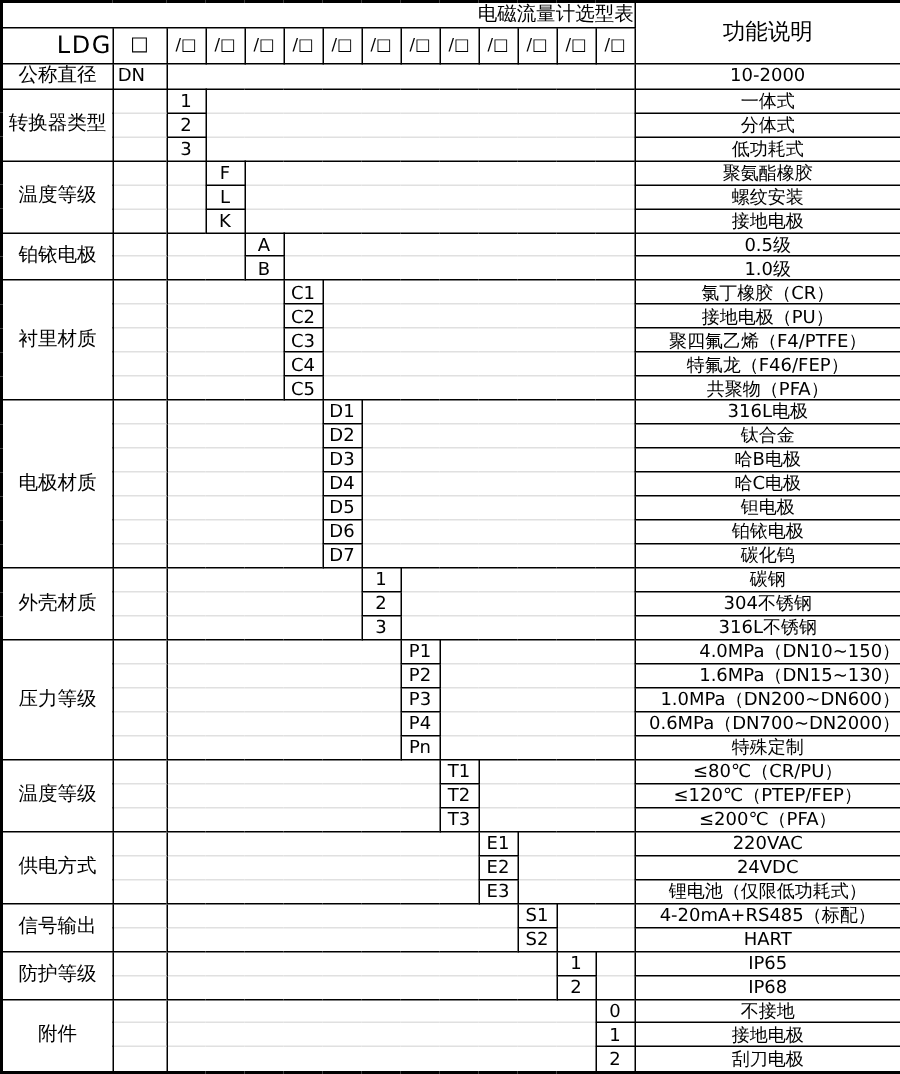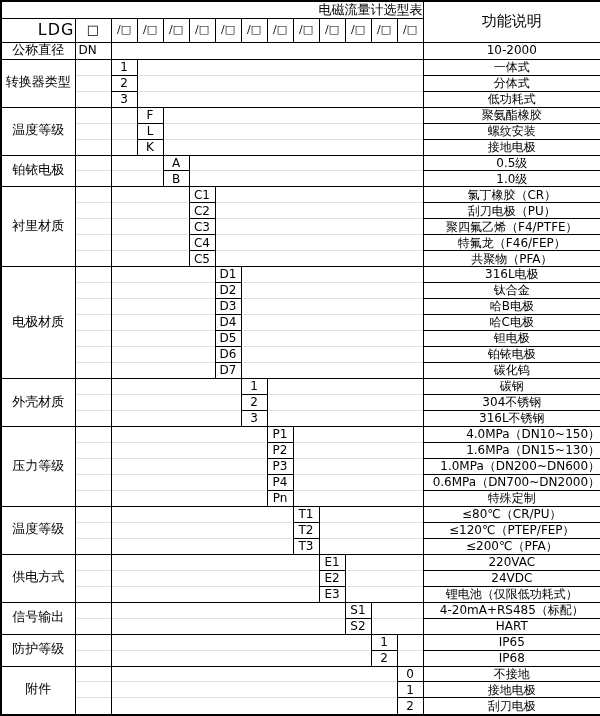--- a/index.html
+++ b/index.html
@@ -149,21 +149,21 @@
         <td class="ghost" colspan="3"></td>
         <td class="code">C1</td>
         <td class="ghost" colspan="8"></td>
         <td class="desc">氯丁橡胶（CR）</td>
       </tr>
       <tr>
         <td class="ghost colb"></td>
         <td class="ghost" colspan="3"></td>
         <td class="code">C2</td>
         <td class="ghost" colspan="8"></td>
-        <td class="desc">刮刀电极（PU）</td>
+        <td class="desc">接地电极（PU）</td>
       </tr>
       <tr>
         <td class="ghost colb"></td>
         <td class="ghost" colspan="3"></td>
         <td class="code">C3</td>
         <td class="ghost" colspan="8"></td>
         <td class="desc">聚四氟乙烯（F4/PTFE）</td>
       </tr>
       <tr>
         <td class="ghost colb"></td>

